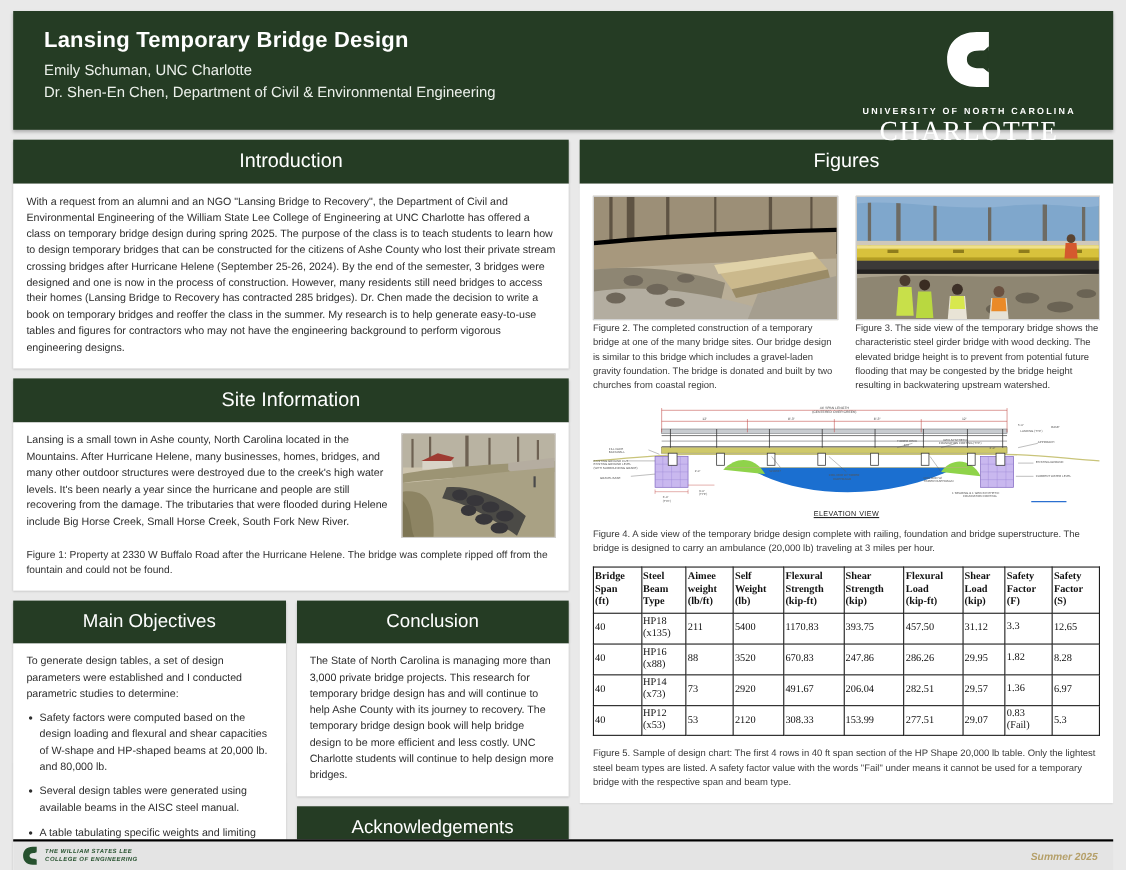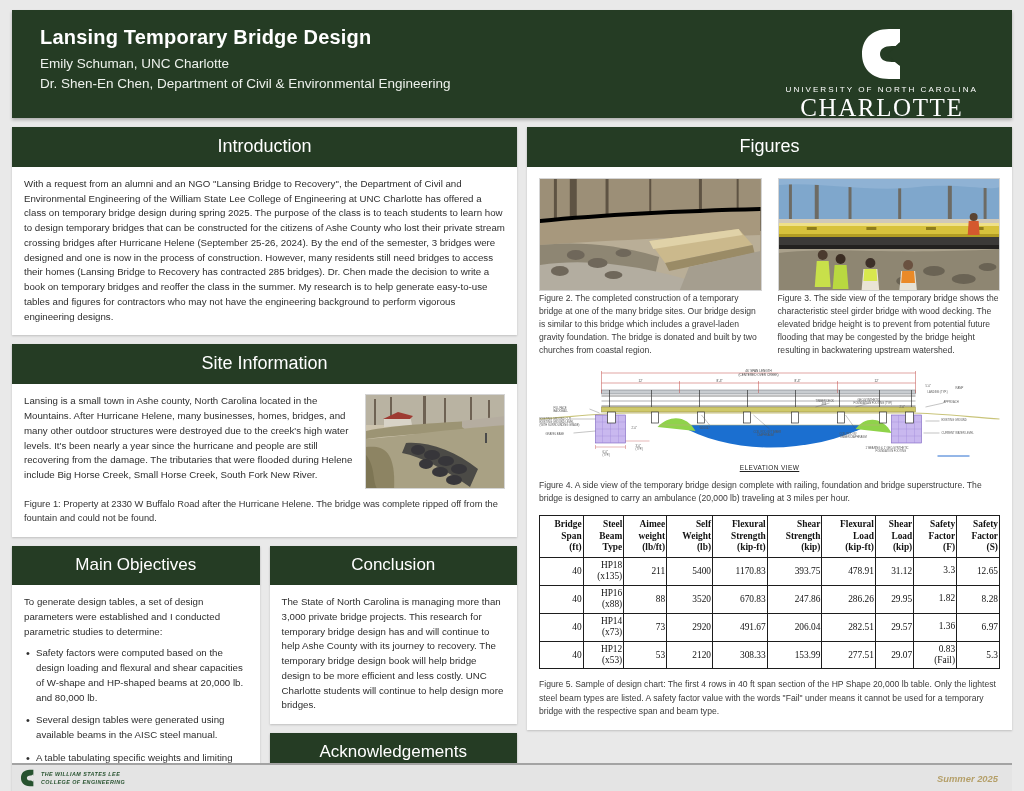--- a/index.html
+++ b/index.html
@@ -33,21 +33,21 @@
     line-height: 1.12;
     margin-bottom: 6px;
   }
   .author {
     color: #edf1ec; font-size: 13.5px; line-height: 1.42; font-weight: 400;
   }
   .logo-block { display: flex; flex-direction: column; align-items: center; padding-top: 2px; margin-right: 14px; }
   .crown { width: 46px; height: 52px; }
   .logo-sub {
     color: #fff; font-size: 8.1px; letter-spacing: 2.0px;
-    font-weight: 400; margin-top: 5px; white-space: nowrap;
+    font-weight: 700; margin-top: 17px; white-space: nowrap;
   }
   .logo-main {
     color: #fff; font-family: "Liberation Serif", serif; font-size: 25px;
     letter-spacing: 1.6px; line-height: 1; margin-top: 1px; font-weight: 400;
   }
 
   
   .columns { display: flex; gap: 10px; margin-top: 9px; }
   .col-left  { width: 505px; }
   .col-right { width: 485px; }
@@ -103,33 +103,33 @@
     text-align: center; font-size: 6.5px; letter-spacing: .4px; color: #222;
     text-decoration: underline; margin-top: 1px; font-family: "Liberation Sans", sans-serif;
   }
 
   
   table.design {
     border-collapse: collapse; width: 100%; margin-top: 10px;
     font-family: "Liberation Serif", serif;
   }
   table.design th, table.design td {
-    border: 1px solid #1d1d1d; text-align: right; color: #111;
+    border: 1px solid #1d1d1d; text-align: left; color: #111;
   }
   table.design th { font-size: 9.4px; font-weight: 700; line-height: 1.18; padding: 3px 1px 4px; }
   table.design td { font-size: 9.4px; padding: 2px 1px; height: 15px; }
   .cell-two { line-height: 1.22; }
   .cell-sub { display: block; }
   .fig5 { font-size: 8.6px; line-height: 1.52; color: #3a3a3a; margin-top: 9px; }
 
   
   .footer {
     position: absolute; left: 12px; right: 12px; bottom: 0;
     height: 28px; background: #e4e4e4;
-    border-top: 2px solid #a3a3a3;
+    border-top: 2px solid #000000;
     display: flex; align-items: center; justify-content: space-between;
     padding: 0 14px 0 8px;
   }
   .f-left { display: flex; align-items: center; gap: 6px; }
   .f-crown { width: 15px; height: 18px; }
   .f-text { color: #27522f; font-size: 5.4px; font-weight: 700; font-style: italic; letter-spacing: .45px; line-height: 1.55; }
   .f-right { color: #b5a06a; font-size: 9.4px; font-style: italic; font-weight: 700; }
 
   svg { display: block; }
 </style>
@@ -534,21 +534,21 @@
             <tr>
               <td>40</td>
               <td class="cell-two">
                 <span class="cell-sub">HP18</span>
                 <span class="cell-sub">(x135)</span>
               </td>
               <td>211</td>
               <td>5400</td>
               <td>1170.83</td>
               <td>393.75</td>
-              <td>478.91</td>
+              <td>457.50</td>
               <td>31.12</td>
               <td class="cell-two">
                 <span class="cell-sub">3.3</span>
                 <span class="cell-sub"></span>
               </td>
               <td>12.65</td>
             </tr>
             <tr>
               <td>40</td>
               <td class="cell-two">

